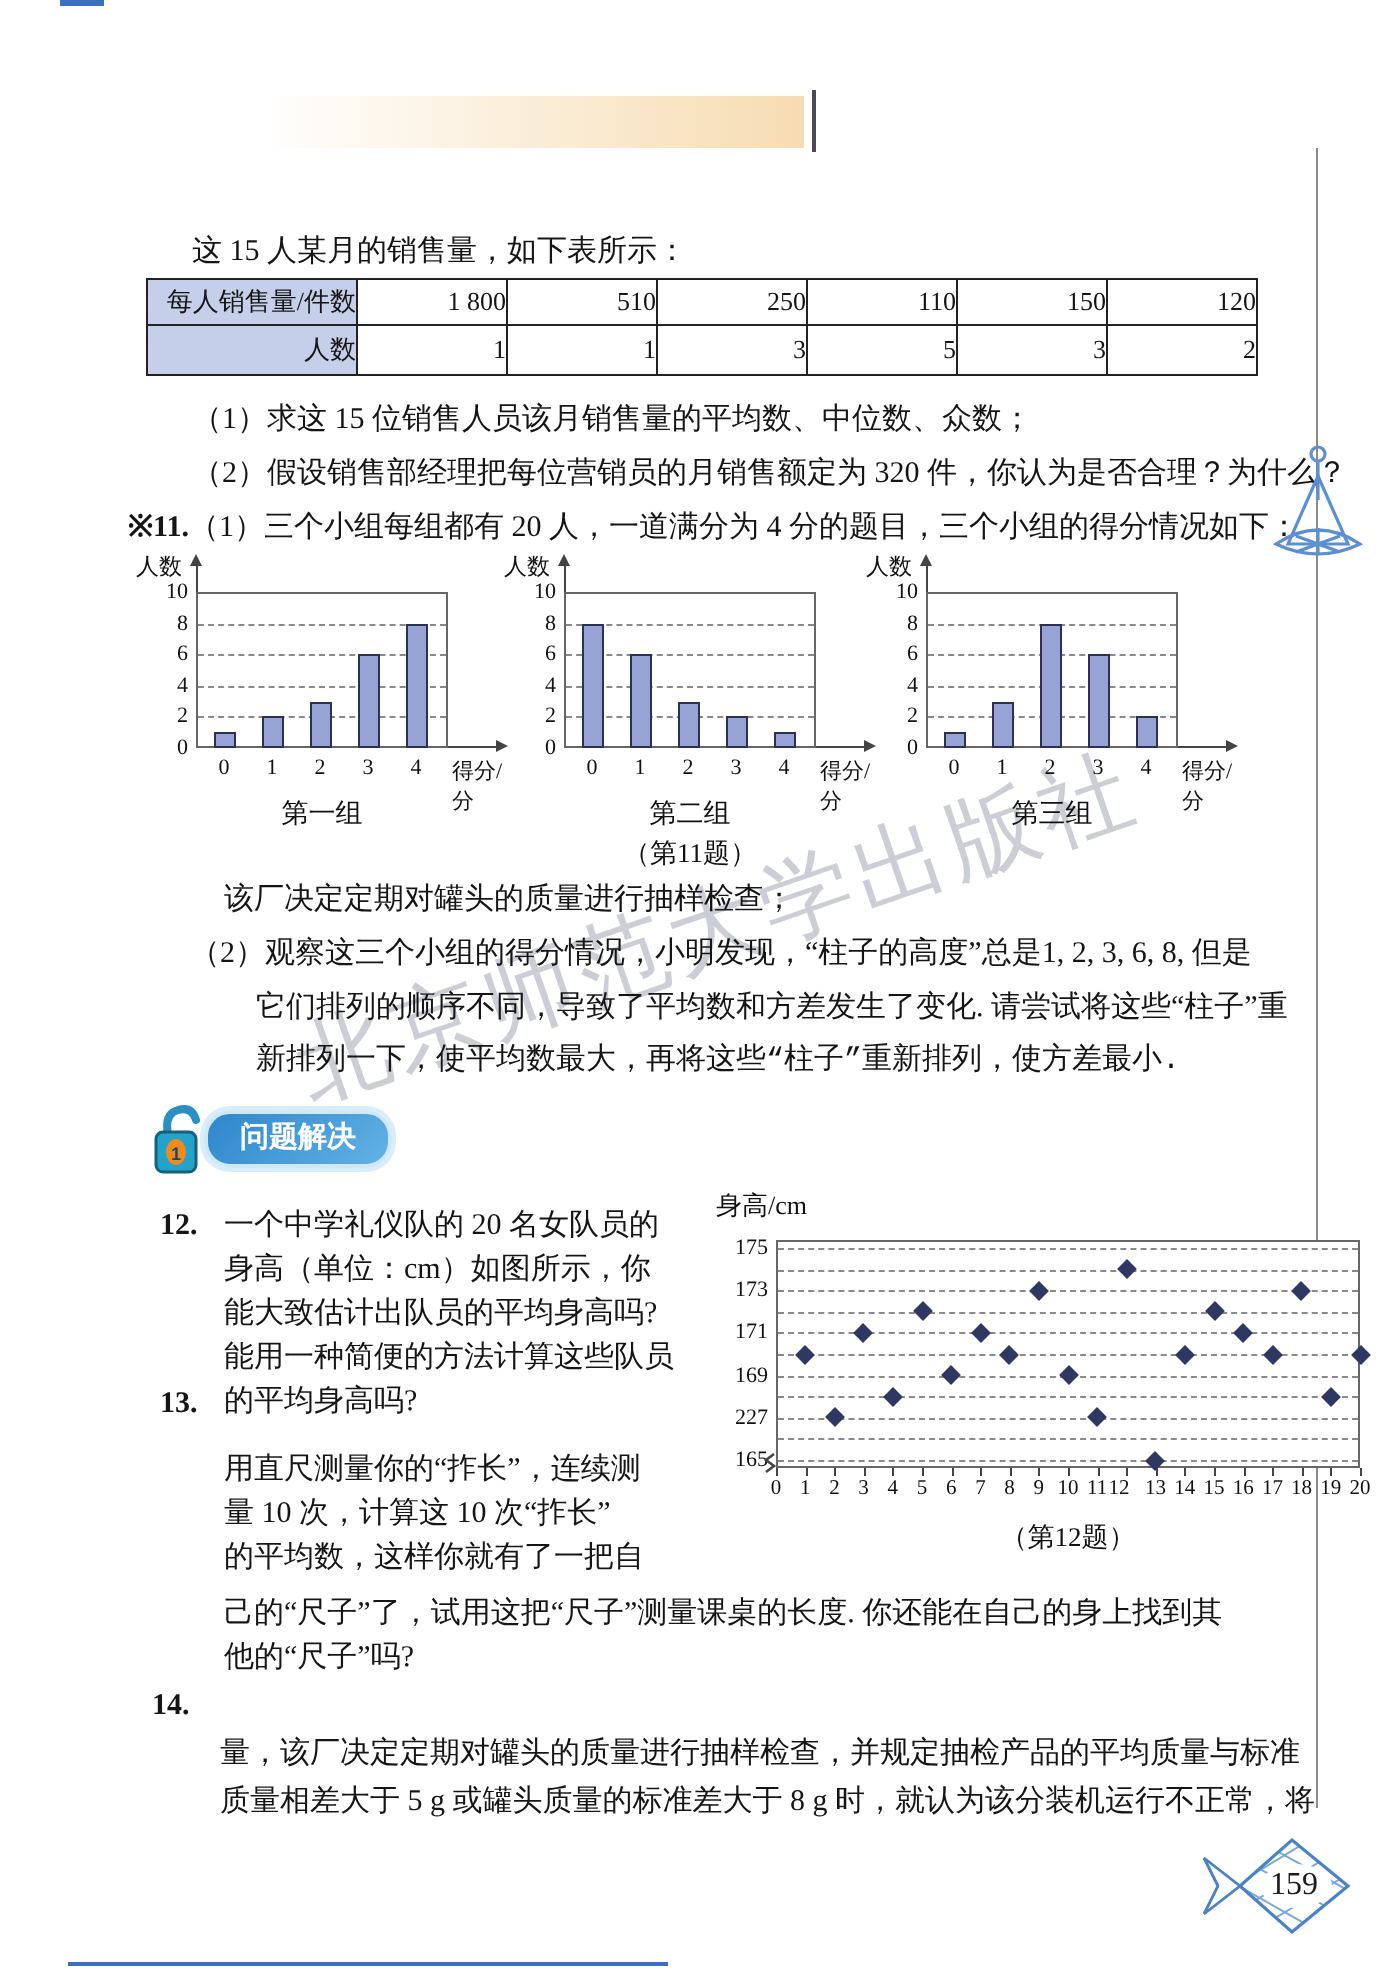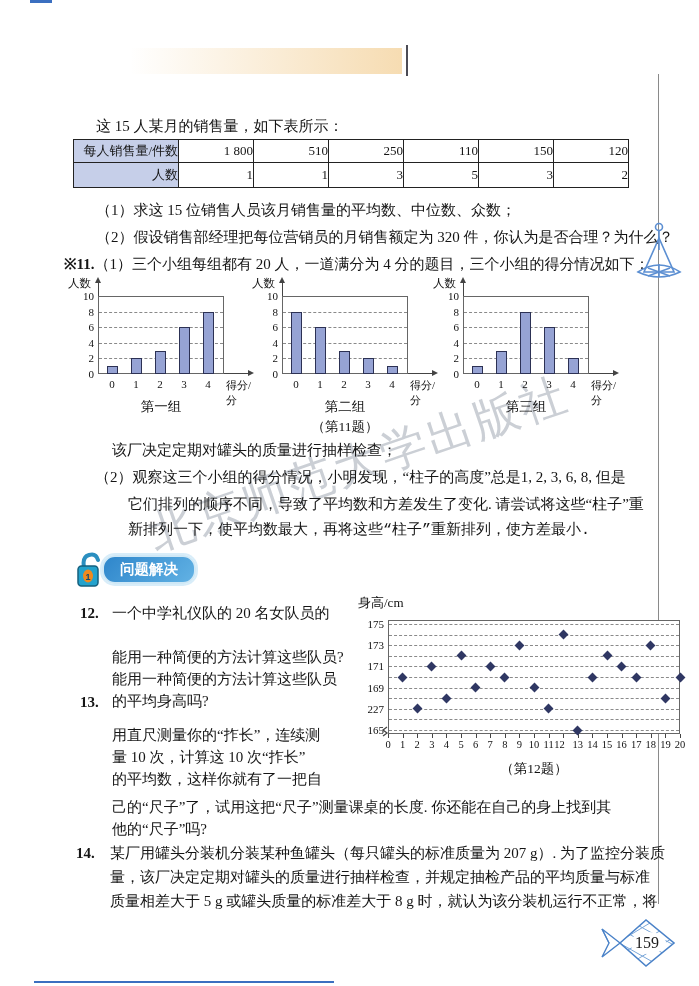--- a/index.html
+++ b/index.html
@@ -212,21 +212,22 @@
       <path d="M10 16 Q8 6 15 4 Q22 2 24 9" fill="none" stroke="#2b8fc0" stroke-width="4" stroke-linecap="round"></path>
       <rect x="4" y="15" width="20" height="20" rx="3.5" fill="#23a2cc" stroke="#16607e" stroke-width="1.5"></rect>
       <ellipse cx="14" cy="25" rx="5" ry="6.5" fill="#f08a1e"></ellipse>
       <text x="14" y="29" font-size="9" font-family="Liberation Sans,sans-serif" font-weight="bold" fill="#134a6e" text-anchor="middle">1</text>
     </svg>
     <div class="badge-pill">问题解决</div>
   </div>
 
   <div class="abs txt bold" style="left:80px;top:603px;">12.</div>
   <div class="abs txt" style="left:112px;top:603px;">一个中学礼仪队的 20 名女队员的</div>
-  <div class="abs txt" style="left:112px;top:647px;">能用一种简便的方法计算这些队员?</div>
+  <div class="abs txt" style="left:112px;top:625px;">身高（单位：cm）如图所示，你</div>
+  <div class="abs txt" style="left:112px;top:647px;">能大致估计出队员的平均身高吗?</div>
   <div class="abs txt" style="left:112px;top:669px;">能用一种简便的方法计算这些队员</div>
   <div class="abs txt" style="left:112px;top:691px;">的平均身高吗?</div>
 
   <div class="abs txt bold" style="left:80px;top:692px;">13.</div>
   <div class="abs txt" style="left:112px;top:725px;">用直尺测量你的“拃长”，连续测</div>
   <div class="abs txt" style="left:112px;top:747px;">量 10 次，计算这 10 次“拃长”</div>
   <div class="abs txt" style="left:112px;top:769px;">的平均数，这样你就有了一把自</div>
   <div class="abs txt" style="left:112px;top:797px;">己的“尺子”了，试用这把“尺子”测量课桌的长度. 你还能在自己的身上找到其</div>
   <div class="abs txt" style="left:112px;top:819px;">他的“尺子”吗?</div>
 
@@ -312,21 +313,20 @@
       <div class="pt" style="left: 295.3px; top: 49.7px;"></div>
       <div class="pt" style="left: 309.9px; top: 102.7px;"></div>
       <div class="pt" style="left: 324.5px; top: 81.5px;"></div>
       <div class="chart-caption" style="left: 36px; top: 168px; width: 292px;">（第12题）</div>
       <svg width="12" height="12" style="position: absolute; left: 29px; top: 134px;">
         <polyline points="2,10 6,7 2,4 6,1" fill="none" stroke="#444" stroke-width="1.3"></polyline>
       </svg>
     </div>
 
   <div class="abs txt bold" style="left:76px;top:843px;">14.</div>
-  <div class="abs txt" style="left:110px;top:843px;">某厂用罐头分装机分装某种鱼罐头（每只罐头的标准质量为 207 g）. 为了监控分装质</div>
   <div class="abs txt" style="left:110px;top:867px;">量，该厂决定定期对罐头的质量进行抽样检查，并规定抽检产品的平均质量与标准</div>
   <div class="abs txt" style="left:110px;top:891px;">质量相差大于 5 g 或罐头质量的标准差大于 8 g 时，就认为该分装机运行不正常，将</div>
 
   <div class="abs" style="left:598px;top:916px;width:80px;height:54px;">
     <svg width="80" height="54" viewBox="0 0 80 54">
       <defs>
         <clipPath id="diamondClip">
             <path d="M22 27 L48 4 L76 27 L48 50 Z"></path>
           </clipPath>
       </defs>

